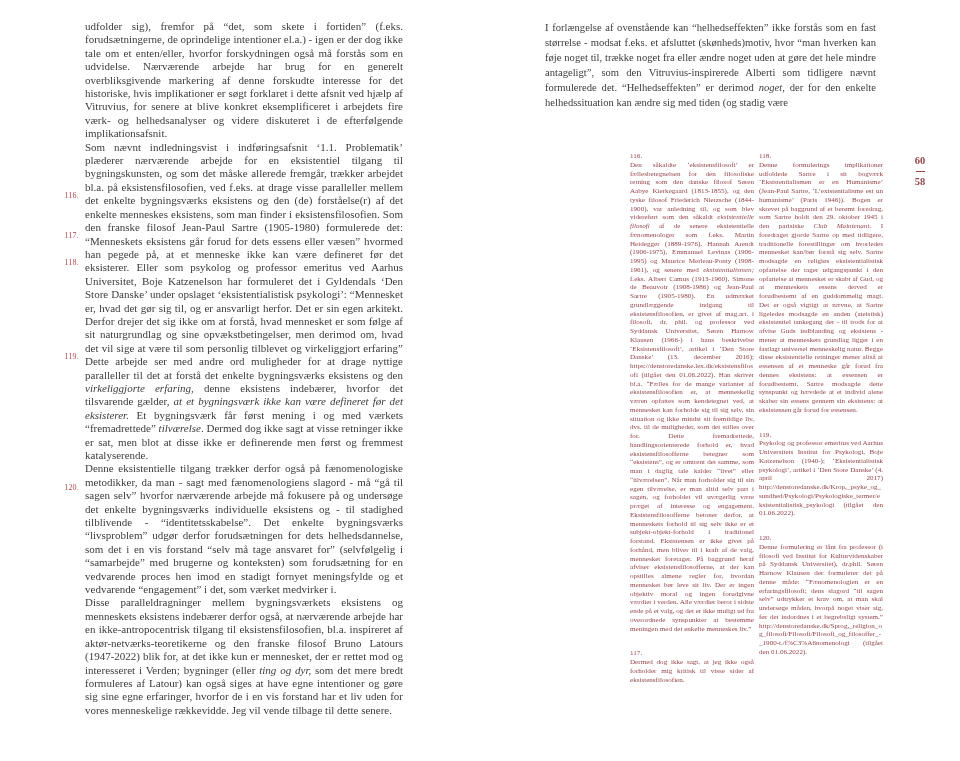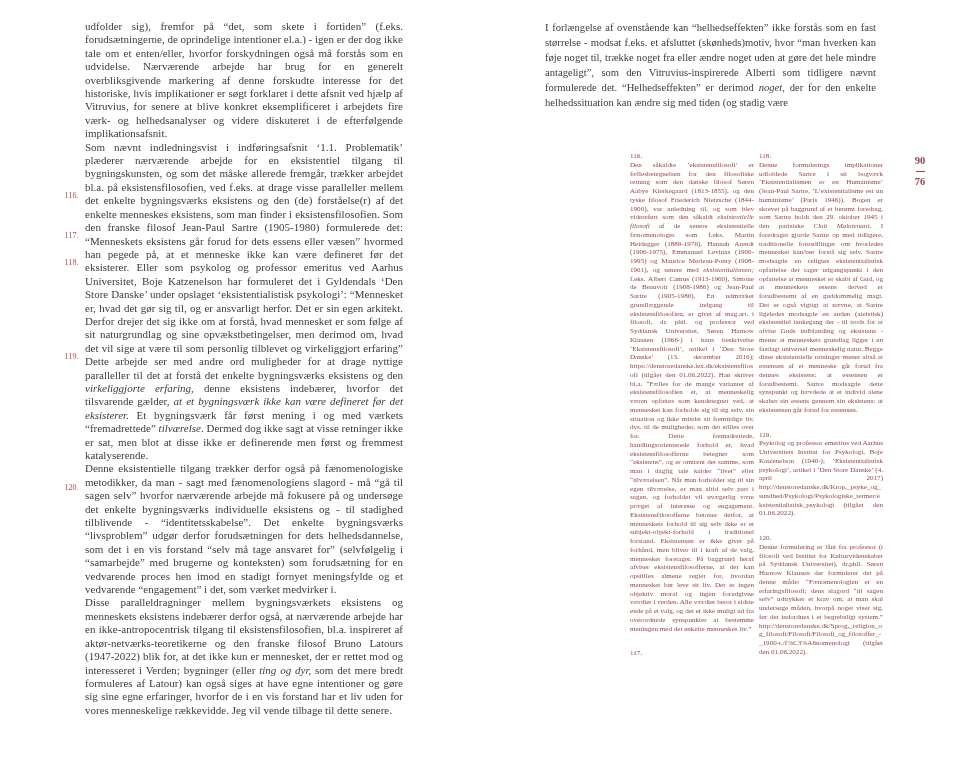--- a/index.html
+++ b/index.html
@@ -86,37 +86,38 @@
     <p><span>I forlængelse af ovenstående kan “helhedseffekten” ikke forstås som en fast størrelse - modsat f.eks. et afsluttet (skønheds)motiv, hvor “man hverken kan føje noget til, trække noget fra eller ændre noget uden at gøre det hele mindre antageligt”, som den Vitruvius-inspirerede Alberti som tidligere nævnt formulerede det. “Helhedseffekten” er derimod </span><span class="it">noget</span><span>, der for den enkelte helhedssituation kan ændre sig med tiden (og stadig være</span></p>
   </div>
 
   <div class="fn-col fn-col-1">
     <div class="footnote">
       <span class="fn-num">116.</span>
       <span><span>Den såkaldte ‘eksistensfilosofi’ er fællesbetegnelsen for den filosofiske retning som den danske filosof Søren Aabye Kierkegaard (1813-1855), og den tyske filosof Friederich Nietzsche (1844-1900), var anledning til, og som blev videreført som den såkaldt </span><span class="it">eksistentielle filosofi</span><span> af de senere eksistentielle fænomenologer som f.eks. Martin Heidegger (1889-1976), Hannah Arendt (1906-1975), Emmanuel Levinas (1906-1995) og Maurice Merleau-Ponty (1908-1961), og senere med </span><span class="it">eksistentialismen;</span><span> f.eks. Albert Camus (1913-1960), Simone de Beauvoir (1908-1986) og Jean-Paul Sartre (1905-1980). En udmærket grundlæggende indgang til eksistensfilosofien, er givet af mag.art. i filosofi, dr. phil. og professor ved Syddansk Universitet, Søren Harnow Klausen (1966-) i hans beskrivelse ‘Eksistensfilosofi’, artikel i ‘Den Store Danske’ (13. december 2016); https://denstoredanske.lex.dk/eksistensfilosofi (tilgået den 01.06.2022). Han skriver bl.a. “Fælles for de mange varianter af eksistensfilosofien er, at menneskelig væren opfattes som kendetegnet ved, at mennesket kan forholde sig til sig selv, sin situation og ikke mindst sit fremtidige liv, dvs. til de muligheder, som det stilles over for. Dette fremadrettede, handlingsorienterede forhold er, hvad eksistensfilosofferne betegner som “eksistens”, og er omtrent det samme, som man i daglig tale kalder “livet” eller “tilværelsen”. Når man forholder sig til sin egen tilværelse, er man altid selv part i sagen, og forholdet vil uvægerlig være præget af interesse og engagement. Eksistensfilosofferne betoner derfor, at menneskets forhold til sig selv ikke er et subjekt-objekt-forhold i traditionel forstand. Eksistensen er ikke givet på forhånd, men bliver til i kraft af de valg, mennesket foretager. På baggrund heraf afviser eksistensfilosofferne, at der kan opstilles almene regler for, hvordan mennesket bør leve sit liv. Der er ingen objektiv moral og ingen forudgivne værdier i verden. Alle værdier beror i sidste ende på et valg, og det er ikke muligt ud fra overordnede synspunkter at bestemme meningen med det enkelte menneskes liv.”</span></span>
     </div>
     <div class="footnote">
       <span class="fn-num">117.</span>
+      <span><span>Dermed dog ikke sagt, at jeg ikke også forholder mig kritisk til visse sider af eksistensfilosofien.</span></span>
     </div>
   </div>
 
   <div class="fn-col fn-col-2">
     <div class="footnote">
       <span class="fn-num">118.</span>
       <span><span>Denne formulerings implikationer udfoldede Sartre i sit bogværk ‘Eksistentialismen er en Humanisme’ (Jean-Paul Sartre, ‘L’existentialisme est un humanisme’ (Paris 1946)). Bogen er skrevet på baggrund af et berømt foredrag, som Sartre holdt den 29. oktober 1945 i den parisiske </span><span class="it">Club Maintenant.</span><span> I foredraget gjorde Sartre op med tidligere, traditionelle forestillinger om hvorledes mennesket kan/bør forstå sig selv. Sartre modsagde en religiøs eksistentialistisk opfattelse der tager udgangspunkt i den opfattelse at mennesket er skabt af Gud, og at menneskets essens derved er forudbestemt af en guddommelig magt. Det er også vigtigt at nævne, at Sartre ligeledes modsagde en anden (ateistisk) eksistentiel tankegang der - til trods for at afvise Guds indblanding og eksistens - mener at menneskets grundlag ligger i en fastlagt universel menneskelig natur. Begge disse eksistentielle retninger mener altså at essensen af et menneske går forud fra dennes eksistens: at essensen er forudbestemt. Sartre modsagde dette synspunkt og hævdede at et individ alene skaber sin essens gennem sin eksistens: at eksistensen går forud for essensen.</span></span>
     </div>
     <div class="footnote">
       <span class="fn-num">119.</span>
       <span><span>Psykolog og professor emeritus ved Aarhus Universitets Institut for Psykologi, Boje Katzenelson (1940-); ‘Eksistentialistisk psykologi’, artikel i ‘Den Store Danske’ (4. april 2017) http://denstoredanske.dk/Krop,_psyke_og_sundhed/Psykologi/Psykologiske_termer/eksistentialistisk_psykologi (tilgået den 01.06.2022).</span></span>
     </div>
     <div class="footnote">
       <span class="fn-num">120.</span>
       <span><span>Denne formulering er lånt fra professor (i filosofi ved Institut for Kulturvidenskaber på Syddansk Universitet), dr.phil. Søren Harnow Klausen der formulerer det på denne måde: “Fænomenologien er en erfaringsfilosofi; dens slagord “til sagen selv” udtrykker et krav om, at man skal undersøge måden, hvorpå noget viser sig, før det indordnes i et begrebsligt system.” http://denstoredanske.dk/Sprog,_religion_og_filosofi/Filosofi/Filosofi_og_filosoffer_-_1900-t./f%C3%A6nomenologi (tilgået den 01.06.2022).</span></span>
     </div>
   </div>
 
   <div class="pagenum">
-    <div>90</div>
+    <div>60</div>
     <div class="dash"></div>
-    <div>76</div>
+    <div>58</div>
   </div>
 
 </div>
 
 </body></html>

